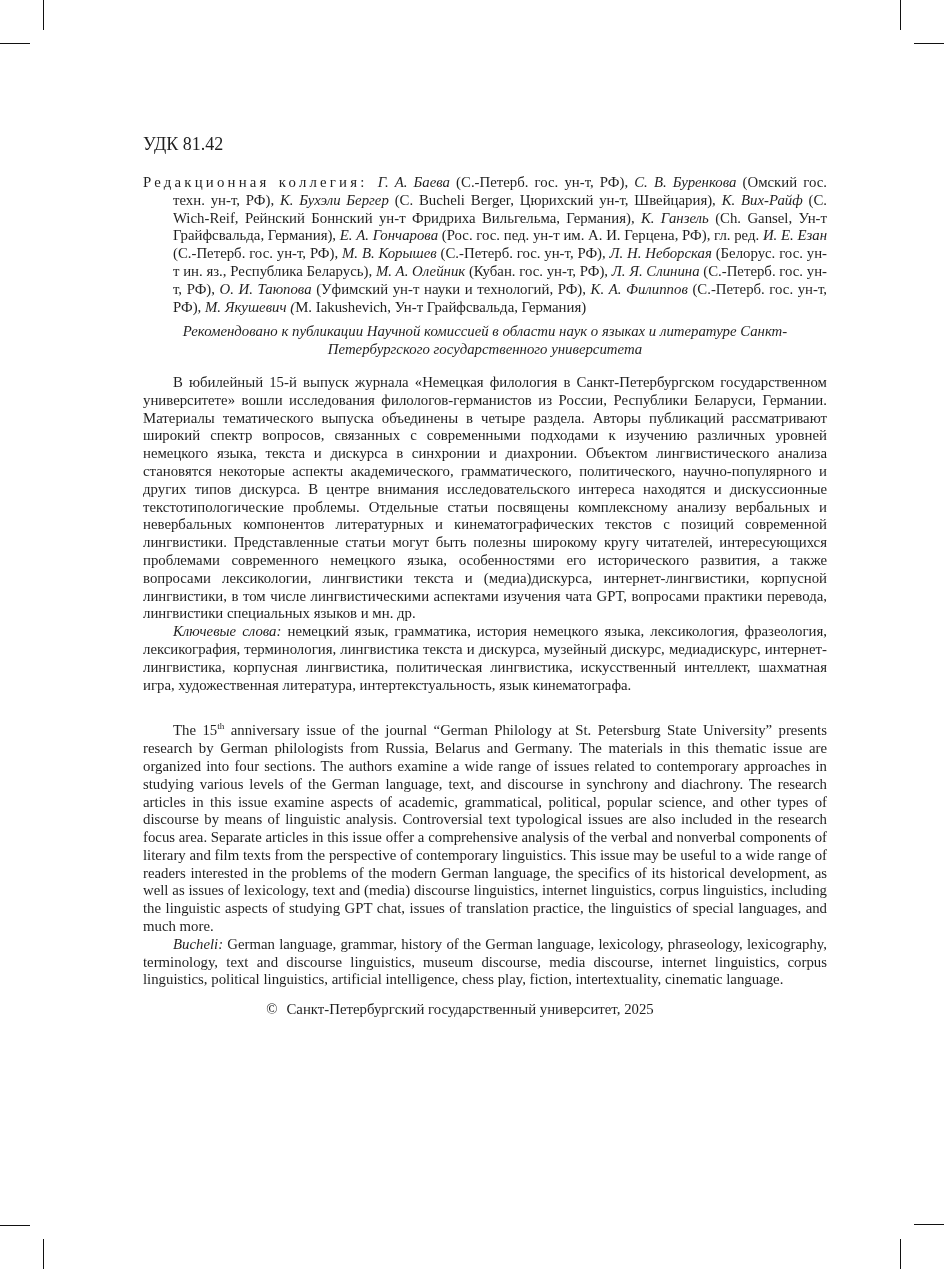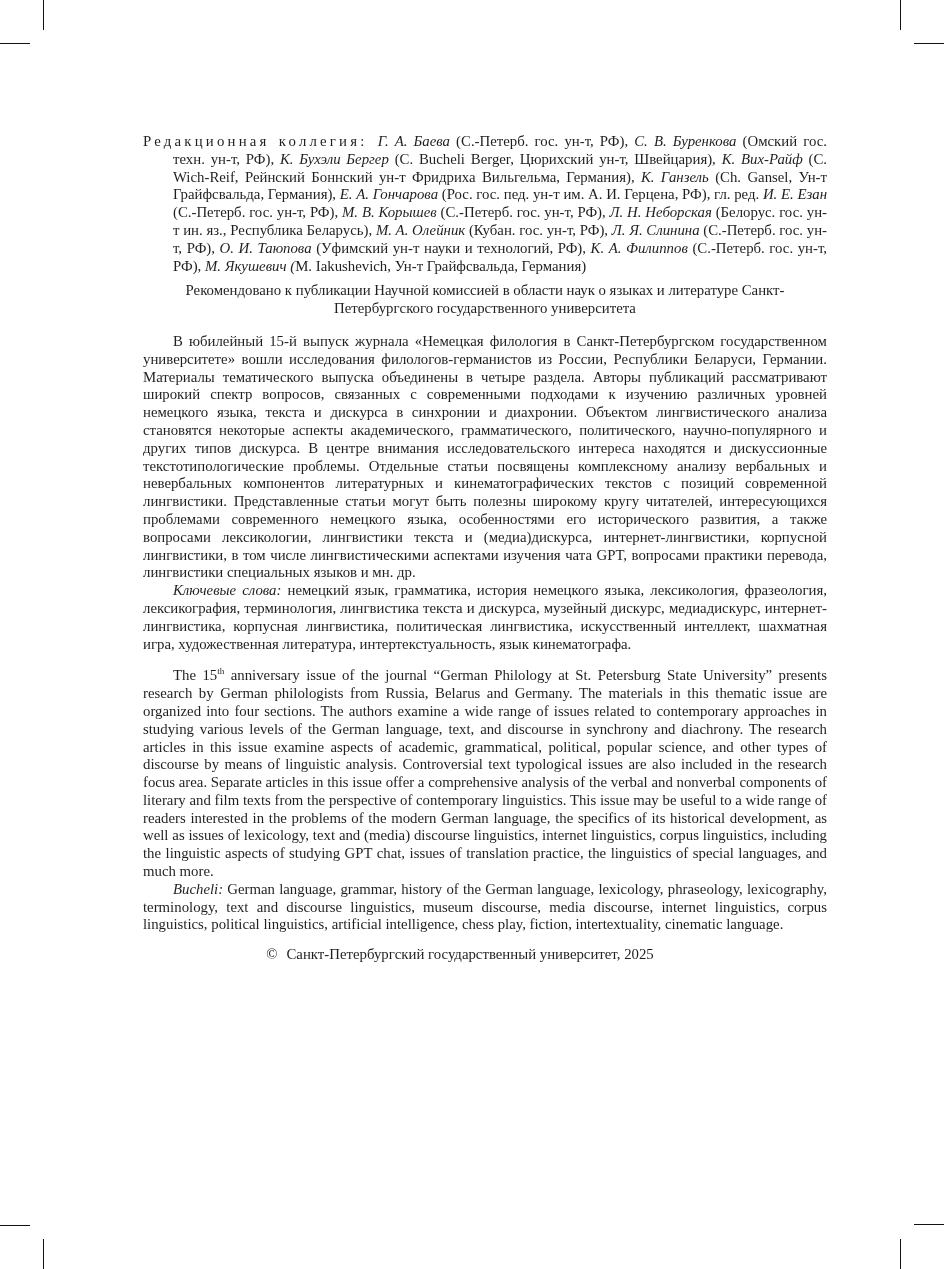--- a/index.html
+++ b/index.html
@@ -36,26 +36,27 @@
   .editorial {
     padding-left: 30px;
     text-indent: -30px;
     margin-bottom: 7px;
   }
   .spaced-label {
     letter-spacing: 3.2px;
     margin-right: 4px;
   }
   .recommendation {
+    font-style: italic;
     text-align: center;
     text-indent: 0;
     margin: 0 0 15px 0;
   }
   .para { text-indent: 30px; }
-  .abstract-en { margin-top: 14px; }
+  .abstract-en { margin-top: 28px; }
   .copyright {
     margin-top: 12px;
     text-align: center;
     padding-right: 50px;
     text-indent: 0;
   }
   .copyright .sym { margin-right: 9px; }
   sup { font-size: 0.62em; line-height: 0; }
 </style>
 </head>
@@ -65,20 +66,21 @@
 <div class="crop h" style="left:0;     top:43px;"></div>
 <div class="crop v" style="left:900px; top:0;"></div>
 <div class="crop h" style="left:914px; top:43px;"></div>
 <div class="crop h" style="left:0;     top:1225px;"></div>
 <div class="crop v" style="left:43px;  top:1239px;"></div>
 <div class="crop h" style="left:914px; top:1224px;"></div>
 <div class="crop v" style="left:900px; top:1239px;"></div>
 
 <div class="content">
 
+  <p class="code-line">УДК 81.42</p>
 
   <p class="body-text editorial"><span class="spaced-label">Редакционная коллегия:</span><span><span style="font-style: italic;"> Г. А. Баева</span><span> (С.-Петерб. гос. ун-т, РФ), </span><span style="font-style: italic;">С. В. Буренкова</span><span> (Омский гос. техн. ун-т, РФ), </span><span style="font-style: italic;">К. Бухэли Бергер</span><span> (C. Bucheli Berger, Цюрихский ун-т, Швейцария), </span><span style="font-style: italic;">К. Вих-Райф</span><span> (C. Wich-Reif, Рейнский Боннский ун-т Фридриха Вильгельма, Германия), </span><span style="font-style: italic;">К. Ганзель</span><span> (Ch. Gansel, Ун-т Грайфсвальда, Германия), </span><span style="font-style: italic;">Е. А. Гончарова</span><span> (Рос. гос. пед. ун-т им. А. И. Герцена, РФ), гл. ред. </span><span style="font-style: italic;">И. Е. Езан</span><span> (С.-Петерб. гос. ун-т, РФ), </span><span style="font-style: italic;">М. В. Корышев</span><span> (С.-Петерб. гос. ун-т, РФ), </span><span style="font-style: italic;">Л. Н. Неборская</span><span> (Белорус. гос. ун-т ин. яз., Республика Беларусь), </span><span style="font-style: italic;">М. А. Олейник</span><span> (Кубан. гос. ун-т, РФ), </span><span style="font-style: italic;">Л. Я. Слинина</span><span> (С.-Петерб. гос. ун-т, РФ), </span><span style="font-style: italic;">О. И. Таюпова</span><span> (Уфимский ун-т науки и технологий, РФ), </span><span style="font-style: italic;">К. А. Филиппов</span><span> (С.-Петерб. гос. ун-т, РФ), </span><span style="font-style: italic;">М. Якушевич (</span><span>M. Iakushevich, Ун-т Грайфсвальда, Германия)</span></span></p>
 
   <p class="body-text recommendation">Рекомендовано к публикации Научной комиссией в области наук о языках и литературе Санкт-Петербургского государственного университета</p>
 
   <p class="body-text para">В юбилейный 15-й выпуск журнала «Немецкая филология в Санкт-Петербургском государственном университете» вошли исследования филологов-германистов из России, Республики Беларуси, Германии. Материалы тематического выпуска объединены в четыре раздела. Авторы публикаций рассматривают широкий спектр вопросов, связанных с современными подходами к изучению различных уровней немецкого языка, текста и дискурса в синхронии и диахронии. Объектом лингвистического анализа становятся некоторые аспекты академического, грамматического, политического, научно-популярного и других типов дискурса. В центре внимания исследовательского интереса находятся и дискуссионные текстотипологические проблемы. Отдельные статьи посвящены комплексному анализу вербальных и невербальных компонентов литературных и кинематографических текстов с позиций современной лингвистики. Представленные статьи могут быть полезны широкому кругу читателей, интересующихся проблемами современного немецкого языка, особенностями его исторического развития, а также вопросами лексикологии, лингвистики текста и (медиа)дискурса, интернет-лингвистики, корпусной лингвистики, в том числе лингвистическими аспектами изучения чата GPT, вопросами практики перевода, лингвистики специальных языков и мн. др.</p>
 
   <p class="body-text para"><em>Ключевые слова:</em><span> немецкий язык, грамматика, история немецкого языка, лексикология, фразеология, лексикография, терминология, лингвистика текста и дискурса, музейный дискурс, медиадискурс, интернет-лингвистика, корпусная лингвистика, политическая лингвистика, искусственный интеллект, шахматная игра, художественная литература, интертекстуальность, язык кинематографа.</span></p>
 
   <p class="body-text para abstract-en" lang="en"><span>The 15</span><sup>th</sup><span> anniversary issue of the journal “German Philology at St. Petersburg State University” presents research by German philologists from Russia, Belarus and Germany. The materials in this thematic issue are organized into four sections. The authors examine a wide range of issues related to contemporary approaches in studying various levels of the German language, text, and discourse in synchrony and diachrony. The research articles in this issue examine aspects of academic, grammatical, political, popular science, and other types of discourse by means of linguistic analysis. Controversial text typological issues are also included in the research focus area. Separate articles in this issue offer a comprehensive analysis of the verbal and nonverbal components of literary and film texts from the perspective of contemporary linguistics. This issue may be useful to a wide range of readers interested in the problems of the modern German language, the specifics of its historical development, as well as issues of lexicology, text and (media) discourse linguistics, internet linguistics, corpus linguistics, including the linguistic aspects of studying GPT chat, issues of translation practice, the linguistics of special languages, and much more.</span></p>

